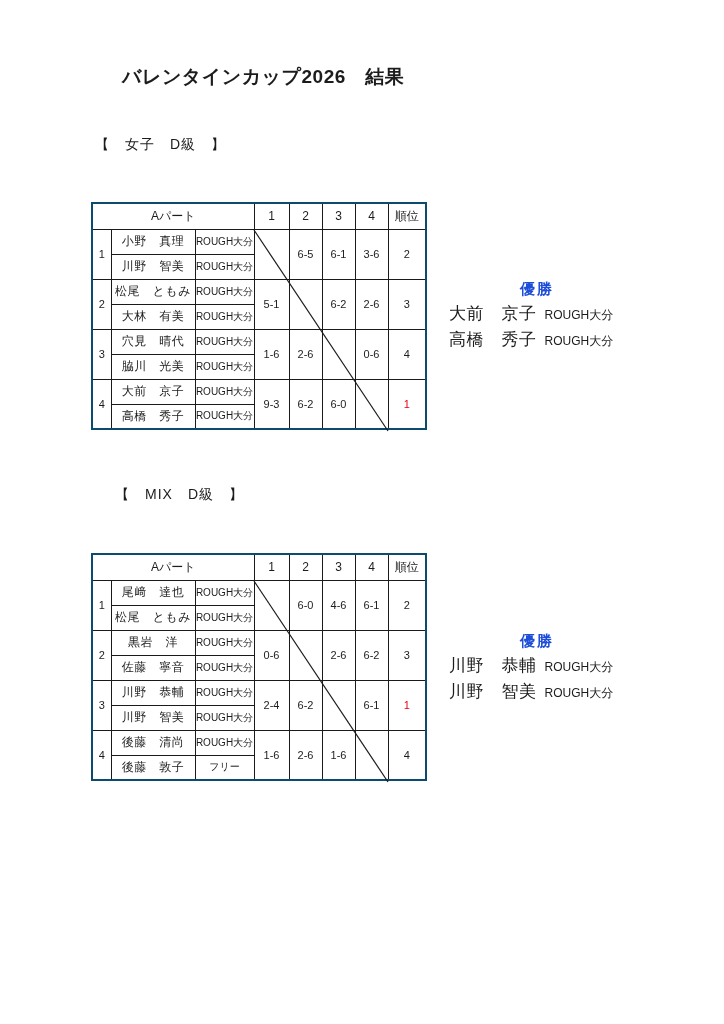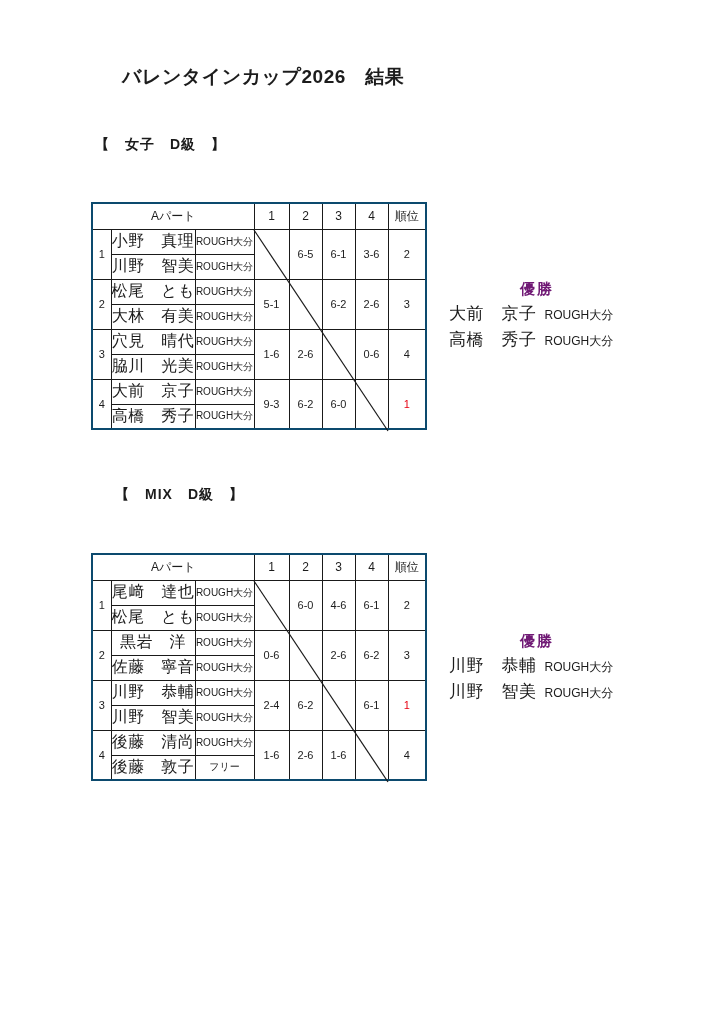--- a/index.html
+++ b/index.html
@@ -1,46 +1,46 @@
 <!DOCTYPE html>
 <html><head>
 <meta charset="utf-8">
 <style>
   html,body{margin:0;padding:0;background:#ffffff;}
   .page{position:relative;width:724px;height:1024px;background:#ffffff;
         font-family:"Liberation Sans","DejaVu Sans",sans-serif;color:#1c1c1c;overflow:hidden;}
 
   .doc-title{position:absolute;left:122px;top:64px;font-size:19px;font-weight:bold;letter-spacing:.5px;}
 
-  .sec-heading{position:absolute;font-size:14px;font-weight:bold;letter-spacing:1px;}
+  .sec-heading{position:absolute;font-size:14px;font-weight:normal;letter-spacing:1px;}
   #sec0-heading{left:95px;top:136px;}
   #sec1-heading{left:95px;top:486px;margin-left:20px;}
 
   .twrap{position:absolute;width:338px;}
   #table0{left:91px;top:202px;}
   #table1{left:91px;top:553px;}
 
   table.results{border-collapse:collapse;table-layout:fixed;width:334px;border:2px solid #0c4a6e;}
   .results td,.results th{border:1px solid #1a1a1a;padding:0;text-align:center;vertical-align:middle;
         font-weight:normal;white-space:nowrap;overflow:hidden;}
   .results thead tr{height:26px;}
   .results tbody tr{height:25px;}
   .results th{font-size:12px;}
   .c-num{font-size:11px;}
-  .c-name{font-size:16px;letter-spacing:.5px;}
+  .c-name{font-size:12px;letter-spacing:.5px;}
   .c-club{font-size:10px;}
   .c-score{font-size:11px;}
   .c-rank{font-size:11px;}
   .inner{border-bottom:1px solid #9a9a9a;}
   svg.diag{position:absolute;left:0;top:0;pointer-events:none;}
 
   .champ{position:absolute;width:176px;}
   #champ0{left:449px;top:280px;}
   #champ1{left:449px;top:632px;}
-  .champ-label{text-align:center;font-size:15px;font-weight:bold;color:#701a75;letter-spacing:2px;margin-bottom:3px;}
+  .champ-label{text-align:center;font-size:15px;font-weight:bold;color:#1d4ed8;letter-spacing:2px;margin-bottom:3px;}
   .champ-line{display:flex;align-items:baseline;gap:8px;height:26px;}
   .champ-name{font-size:17px;letter-spacing:.5px;}
   .champ-club{font-size:12px;}
 </style>
 </head>
 <body>
 
 <div class="page">
 
   <div class="doc-title">バレンタインカップ2026　結果</div>

